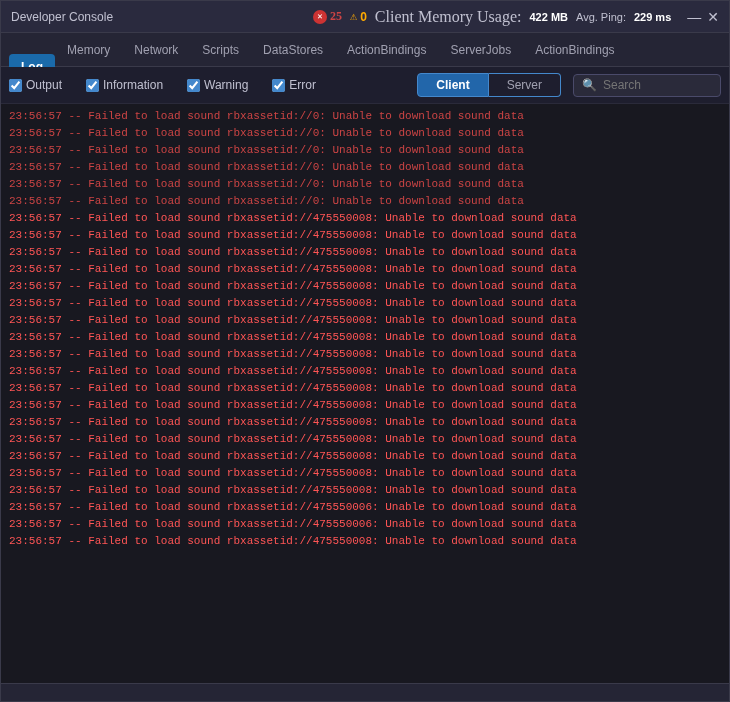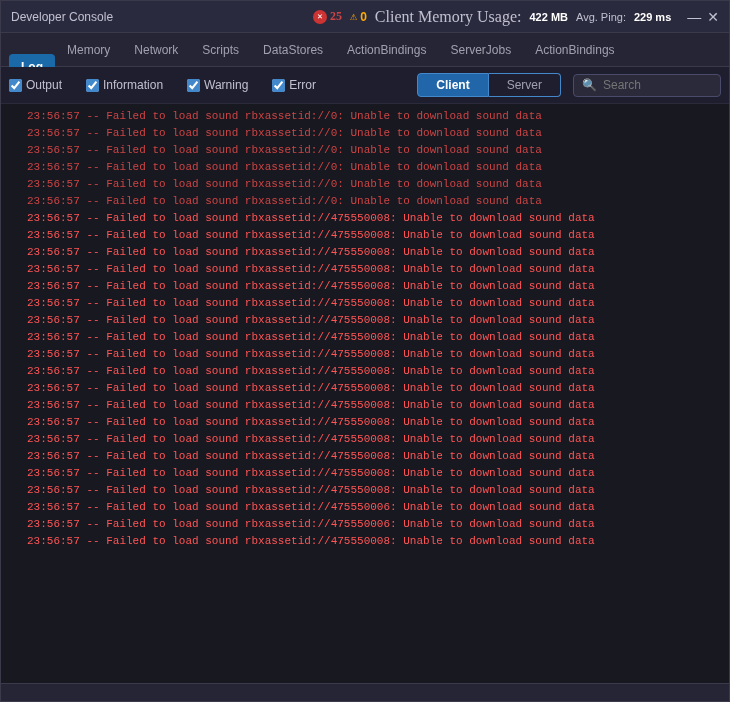--- a/index.html
+++ b/index.html
@@ -212,21 +212,20 @@
     }
     .log-area::-webkit-scrollbar { width: 8px; }
     .log-area::-webkit-scrollbar-track { background: #1e1e2e; }
     .log-area::-webkit-scrollbar-thumb { background: #3a3a5a; border-radius: 4px; }
     .log-line {
       font-size: 11px;
       font-family: 'Consolas', 'Courier New', monospace;
       padding: 1px 8px;
       line-height: 15px;
       white-space: nowrap;
-      margin-left: 18px;
     }
     .log-line.error-normal { color: #cc4444; }
     .log-line.error-bright { color: #ff5555; }
     .bottom-bar {
       height: 18px;
       background: #252535;
       border-top: 1px solid #3a3a4a;
       flex-shrink: 0;
     }
   </style>

